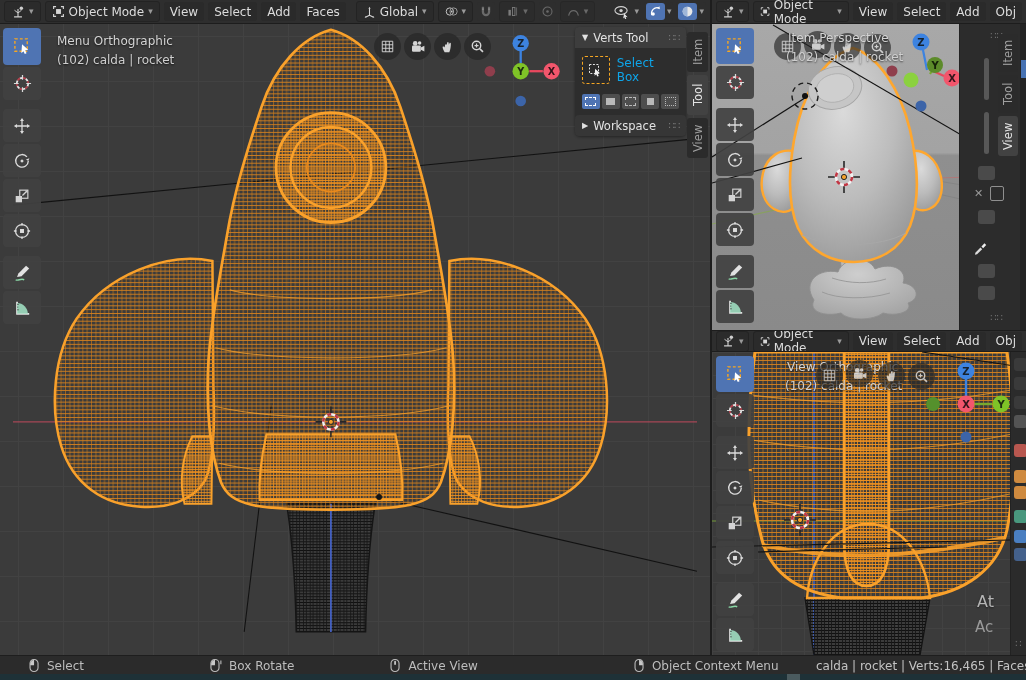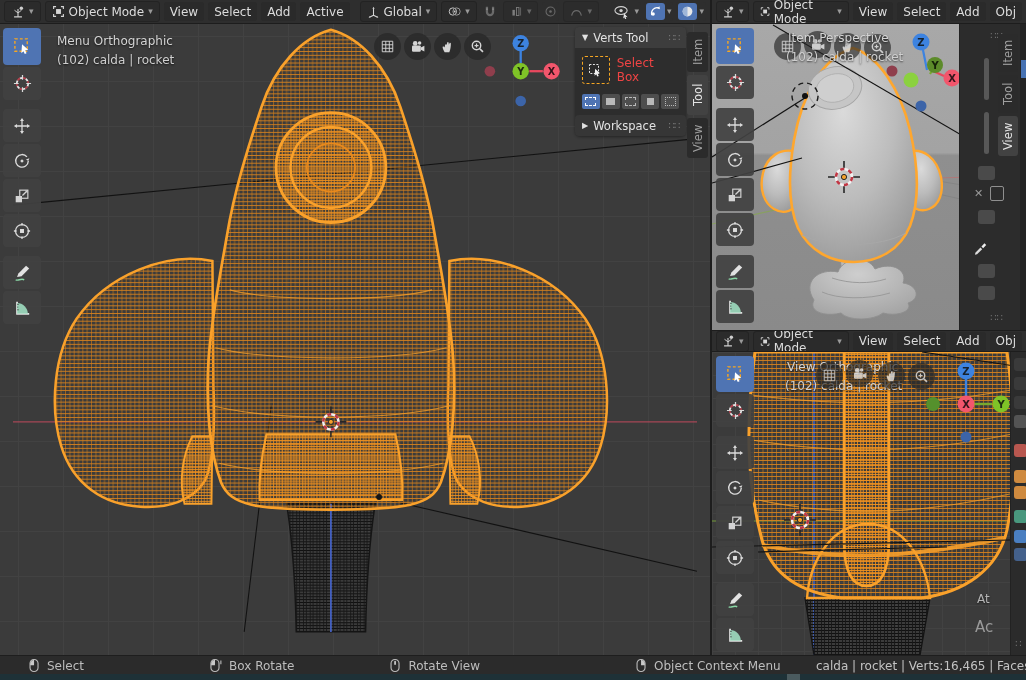--- a/index.html
+++ b/index.html
@@ -228,21 +228,21 @@
     <div class="hbtn menu">
         <span>View</span>
       </div>
     <div class="hbtn menu">
         <span>Select</span>
       </div>
     <div class="hbtn menu">
         <span>Add</span>
       </div>
     <div class="hbtn menu">
-        <span>Active</span>
+        <span>Faces</span>
       </div>
     <div style="width:2px"></div>
     <div class="hbtn dd">
       <svg width="13" height="13">
           <use href="#i-global"></use>
         </svg>
       <span>Global</span>
       <span class="caret">▾</span>
     </div>
     <div class="hbtn dd">
@@ -446,21 +446,21 @@
         <span>Verts Tool</span>
         <span class="grip">∷∷</span>
       </div>
       <div style="padding:8px 7px 6px">
         <div style="display:flex;align-items:center;gap:7px">
           <div style="width:26px;height:26px;border:1.5px dashed #f5a623;border-radius:3px;display:flex;align-items:center;justify-content:center;background:#2a2a2a">
             <svg width="15" height="15">
                 <use href="#i-selbox"></use>
               </svg>
           </div>
-          <span style="color:#ef4444">Select Box</span>
+          <span style="color:#0ea5e9">Select Box</span>
         </div>
         <div style="display:flex;gap:2px;margin-top:10px">
           <div class="modebtn" style="background:#4f74b3">
               <span style="width:9px;height:7px;border:1px dashed #fff;display:block"></span>
             </div>
           <div class="modebtn">
               <span style="width:9px;height:7px;background:#b9b9b9;display:block"></span>
             </div>
           <div class="modebtn">
               <span style="width:9px;height:7px;border:1px dashed #b9b9b9;display:block"></span>
@@ -783,42 +783,42 @@
       <div class="pstrip-icon abs" style="left:3px;top:63px;background:#545454"></div>
       <div class="pstrip-icon abs" style="left:3px;top:92px;background:#b8574f"></div>
       <div class="pstrip-icon abs" style="left:3px;top:118px;background:#cf8a3f"></div>
       <div class="pstrip-icon abs" style="left:3px;top:134px;background:#cf8a3f"></div>
       <div class="pstrip-icon abs" style="left:3px;top:158px;background:#49987e"></div>
       <div class="pstrip-icon abs" style="left:3px;top:178px;background:#4a7fc1"></div>
       <div class="pstrip-icon abs" style="left:3px;top:196px;background:#44618c"></div>
       <div class="abs" style="left:4px;top:286px;color:#6e6e6e;font-size:10px">∷</div>
     </div>
 
-    <div class="abs" style="left:265px;top:240px;font-size:12px;color:#b5b5b5;text-shadow:0 1px 2px rgba(0,0,0,.5)">At</div>
+    <div class="abs" style="left:265px;top:240px;font-size:16px;color:#b5b5b5;text-shadow:0 1px 2px rgba(0,0,0,.5)">At</div>
     <div class="abs" style="left:263px;top:266px;font-size:15px;color:#9a9a9a">Ac</div>
   </div>
 
   <div id="statusbar" class="abs" style="left:0;top:655px;width:1026px;height:19px">
     <div class="hint" style="margin-left:28px">
       <svg width="13" height="15">
           <use href="#i-mouse-l"></use>
         </svg>
       <span>Select</span>
     </div>
     <div class="hint" style="margin-left:125px">
       <svg width="14" height="15">
           <use href="#i-mouse-drag"></use>
         </svg>
       <span>Box Rotate</span>
     </div>
     <div class="hint" style="margin-left:95px">
       <svg width="13" height="15">
           <use href="#i-mouse-m"></use>
         </svg>
-      <span>Rotate View</span>
+      <span>Active View</span>
     </div>
     <div class="hint" style="margin-left:155px">
       <svg width="13" height="15">
           <use href="#i-mouse-r"></use>
         </svg>
       <span>Object Context Menu</span>
     </div>
     <div class="nowrap" style="margin-left:auto;margin-right:0;color:#c3c3c3;overflow:hidden;max-width:210px">calda | rocket | Verts:16,465 | Faces:16</div>
   </div>
 

